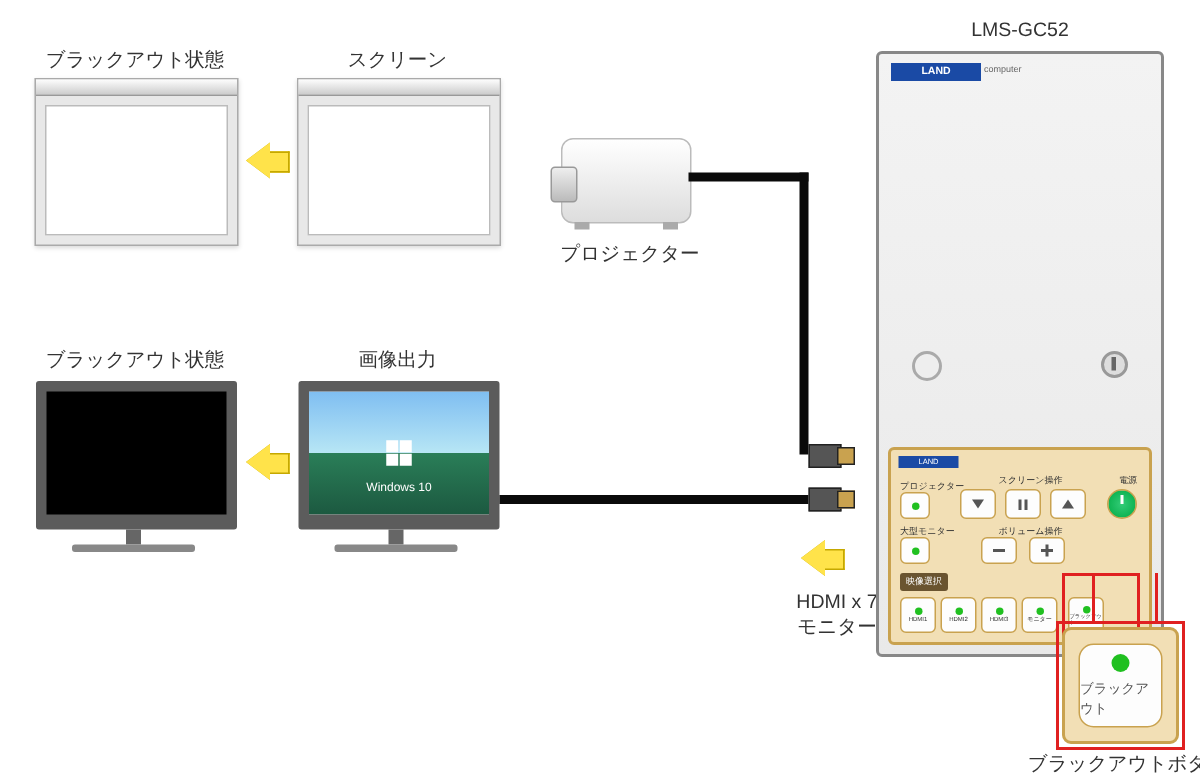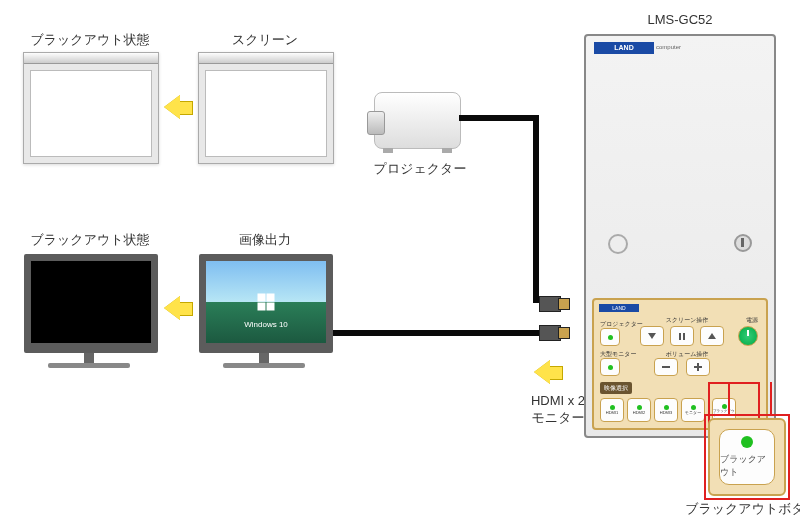--- a/index.html
+++ b/index.html
@@ -212,21 +212,21 @@
 <div class="tv-stand" style="left:223px; top:363px; width:82px;"></div>
 
 <div class="arrow" style="left:164px; top:296px;"></div>
 
 <div class="cable" style="left:333px; top:330px; width:206px; height:6px;"></div>
 <div class="hdmi-plug" style="left:539px; top:325px;"></div>
 
 <div class="arrow" style="left:534px; top:360px;"></div>
 
 <div class="label" style="left:498px; top:393px; width:120px; line-height:1.3;">
-  <span>HDMI x 2</span><br>
+  <span>HDMI x 7</span><br>
   <span>モニター</span>
 </div>
 
 <div class="label" style="left:610px; top:12px;">LMS-GC52</div>
 
 <div class="device">
   <div class="brand">
     <span>LAND</span>
   </div>
   <div style="position:absolute;left:70px;top:8px;font-size:6px;color:#666;">computer</div>

